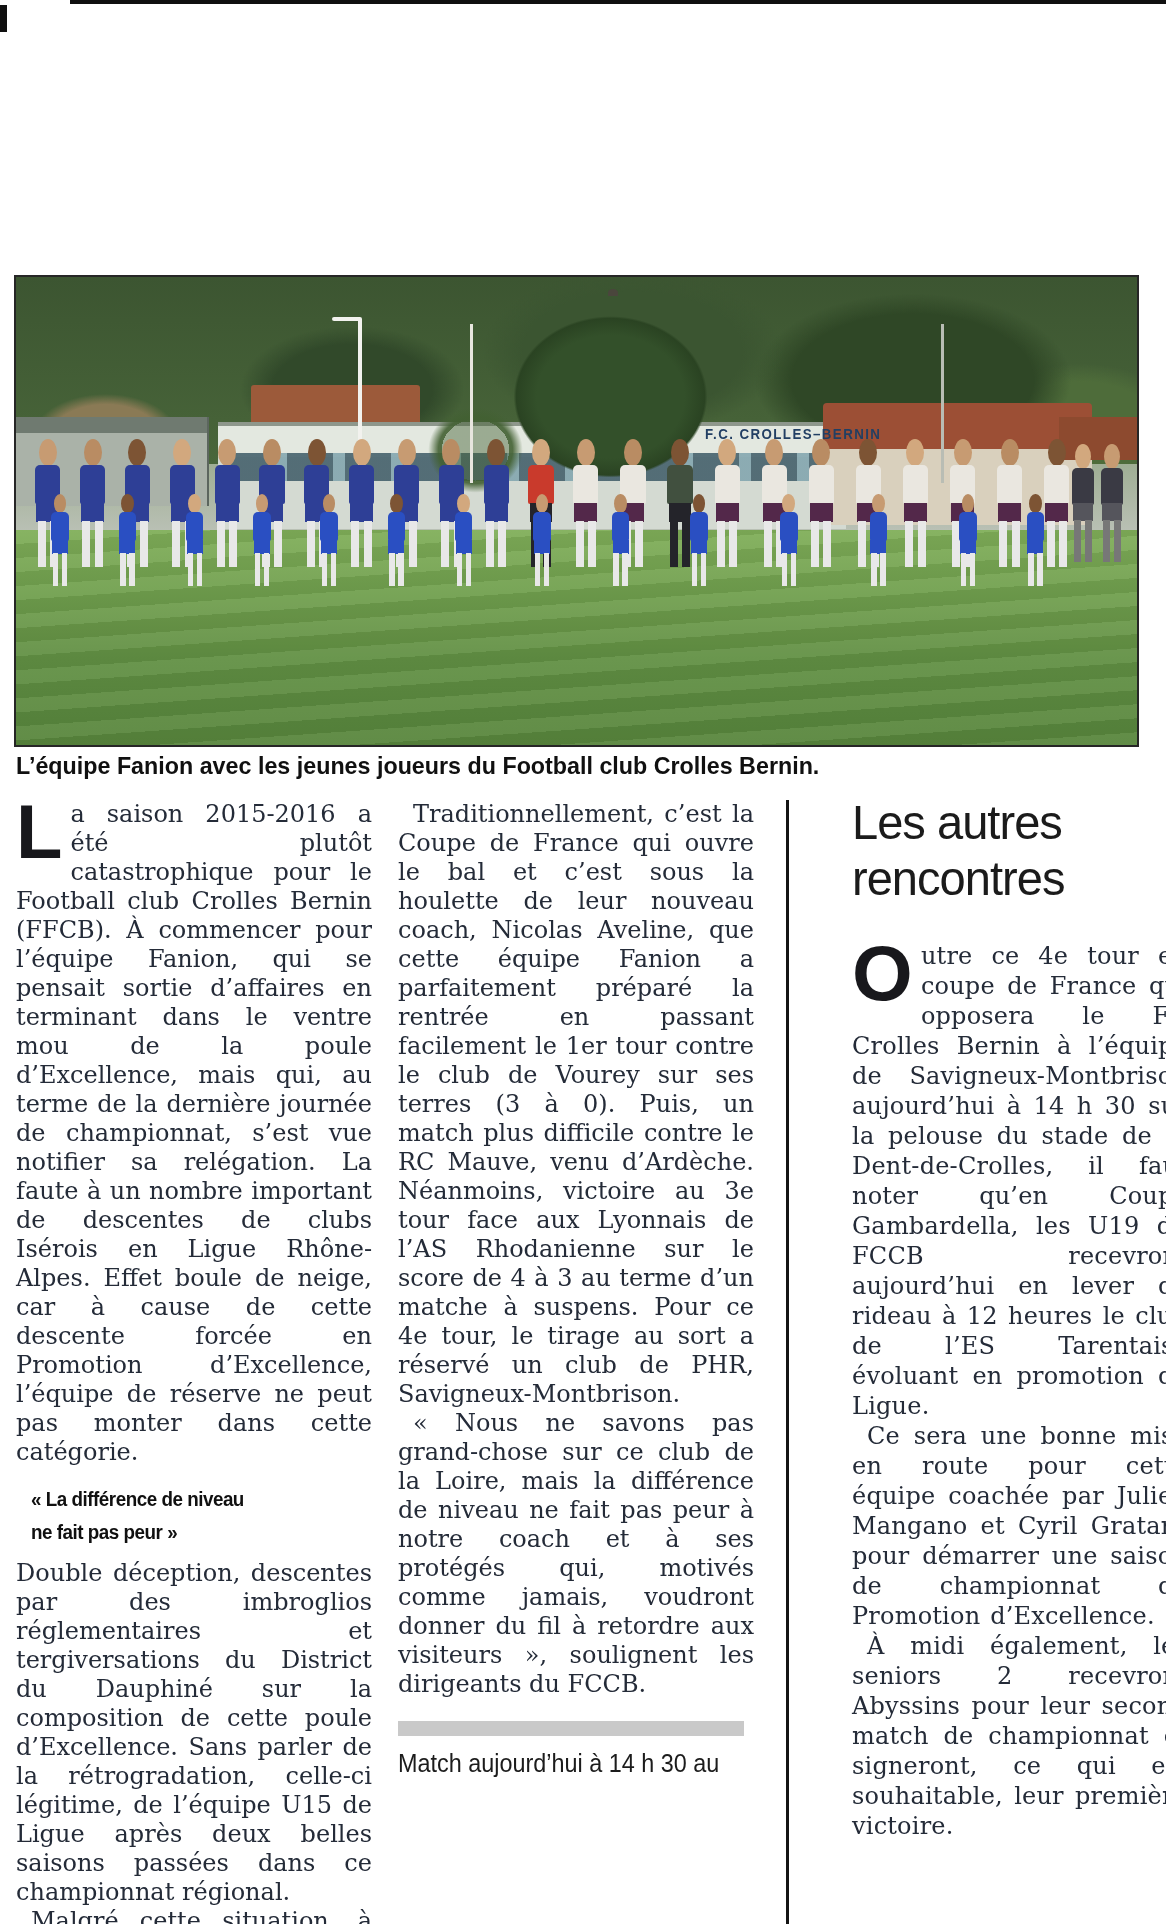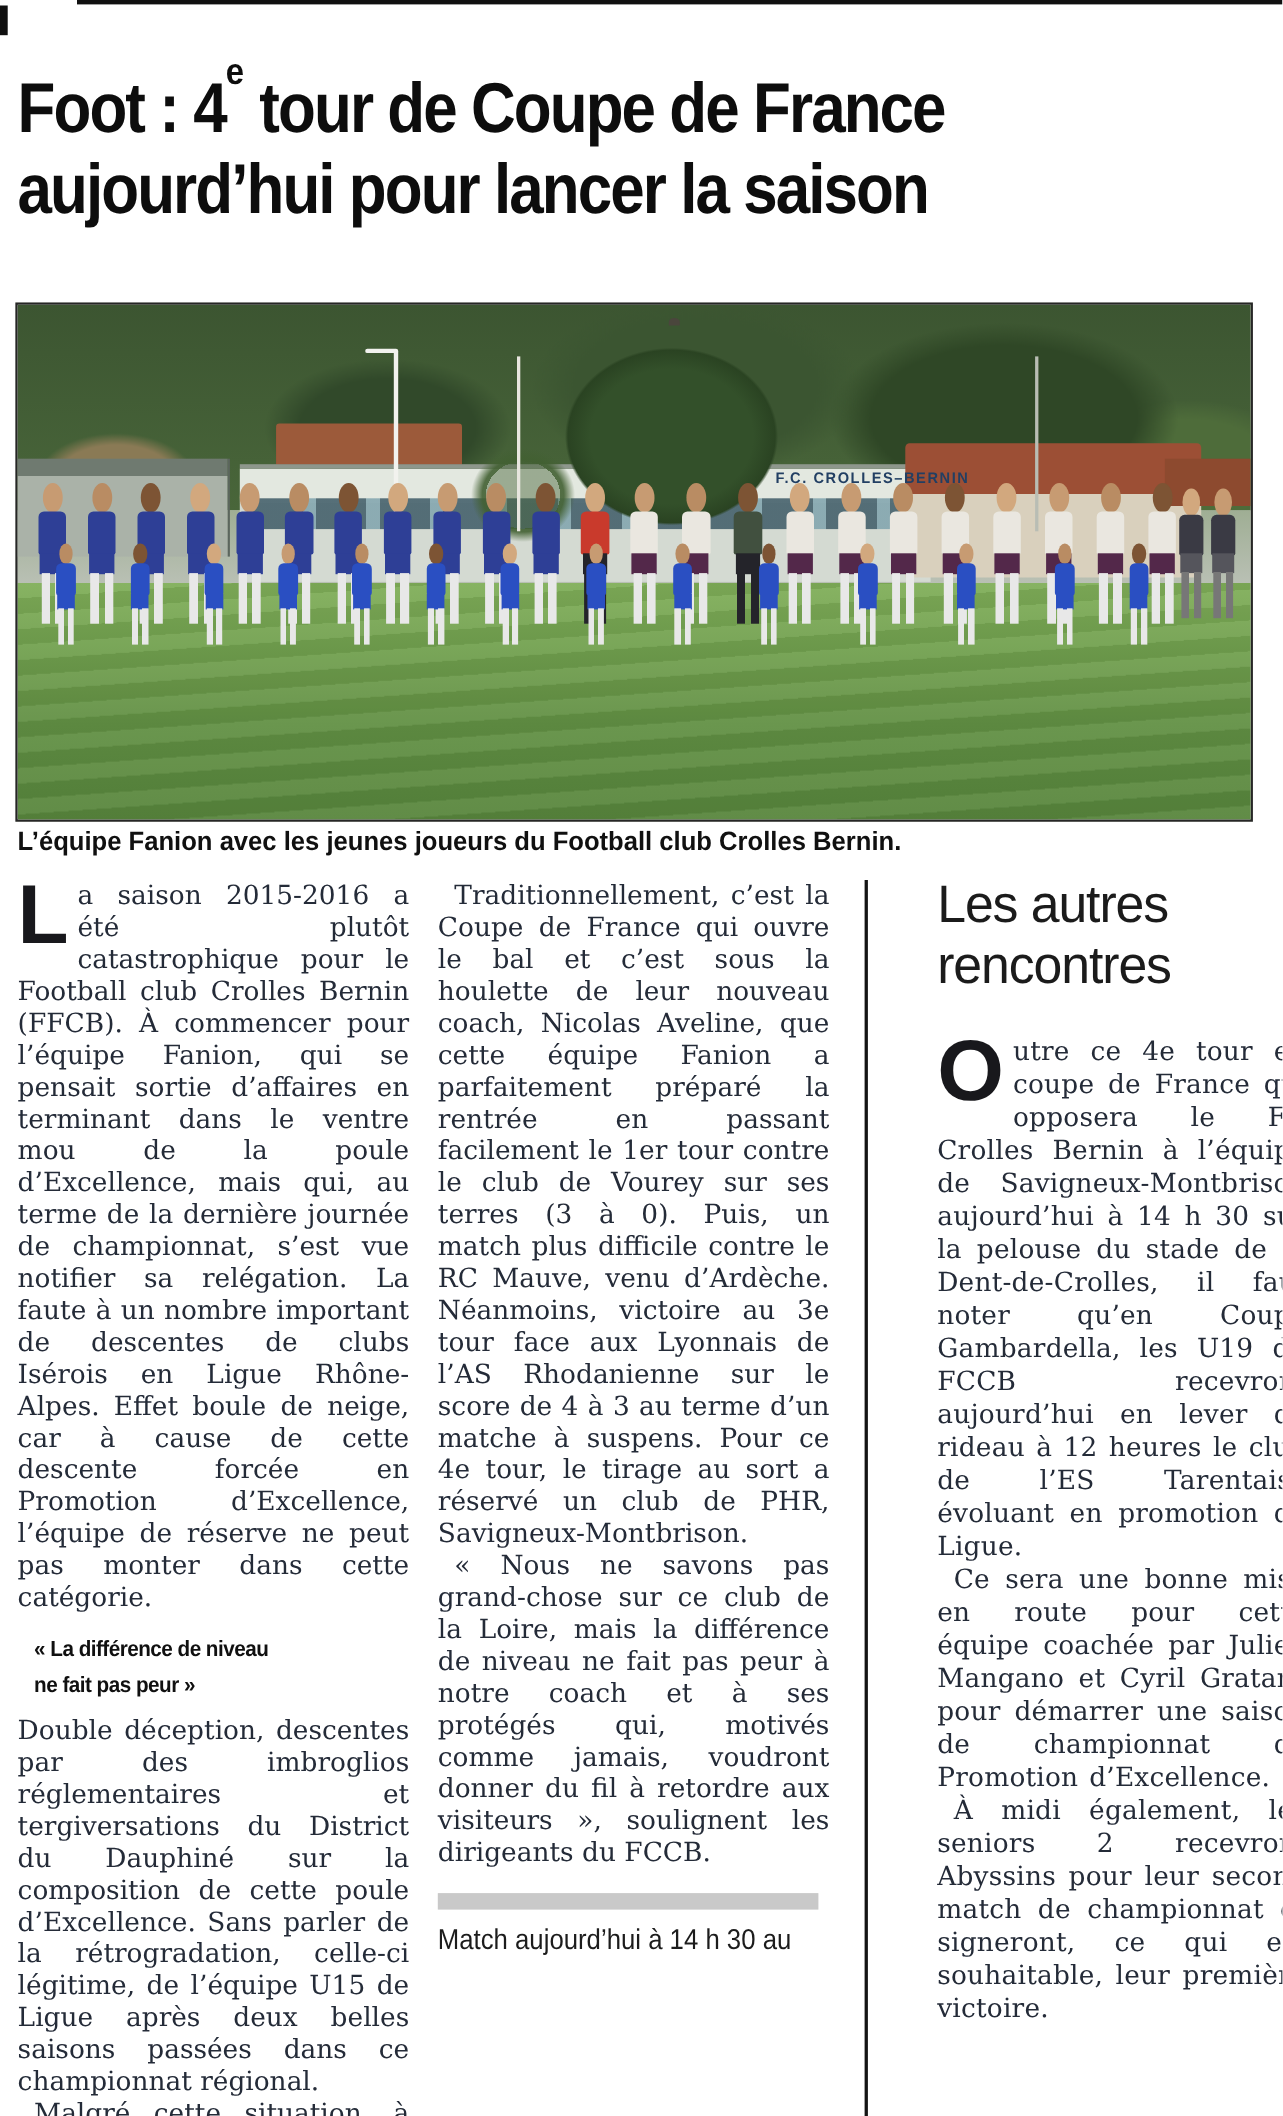--- a/index.html
+++ b/index.html
@@ -106,24 +106,20 @@
 </style>
 </head>
 <body>
 
 <div class="page">
 
   <div class="top-rule"></div>
   <div class="edge-mark"></div>
 
 
-  <h1 class="headline" style="margin:0;">
-    <span class="hl"><span>Foot : 4</span><sup>e</sup><span> tour de Coupe de France</span></span>
-    <span class="hl">aujourd’hui pour lancer la saison</span>
-  </h1>
 
   <div class="photo">
     <div class="ph-hill"></div>
     <div class="ph-band"></div>
     <div class="ph-shelter"></div>
     <div class="ph-roof-center"></div>
     <div class="ph-clubhouse"></div>
     <div class="ph-club-windows"></div>
     <div class="ph-house-right"></div>
     <div class="ph-roof-right2"></div>

